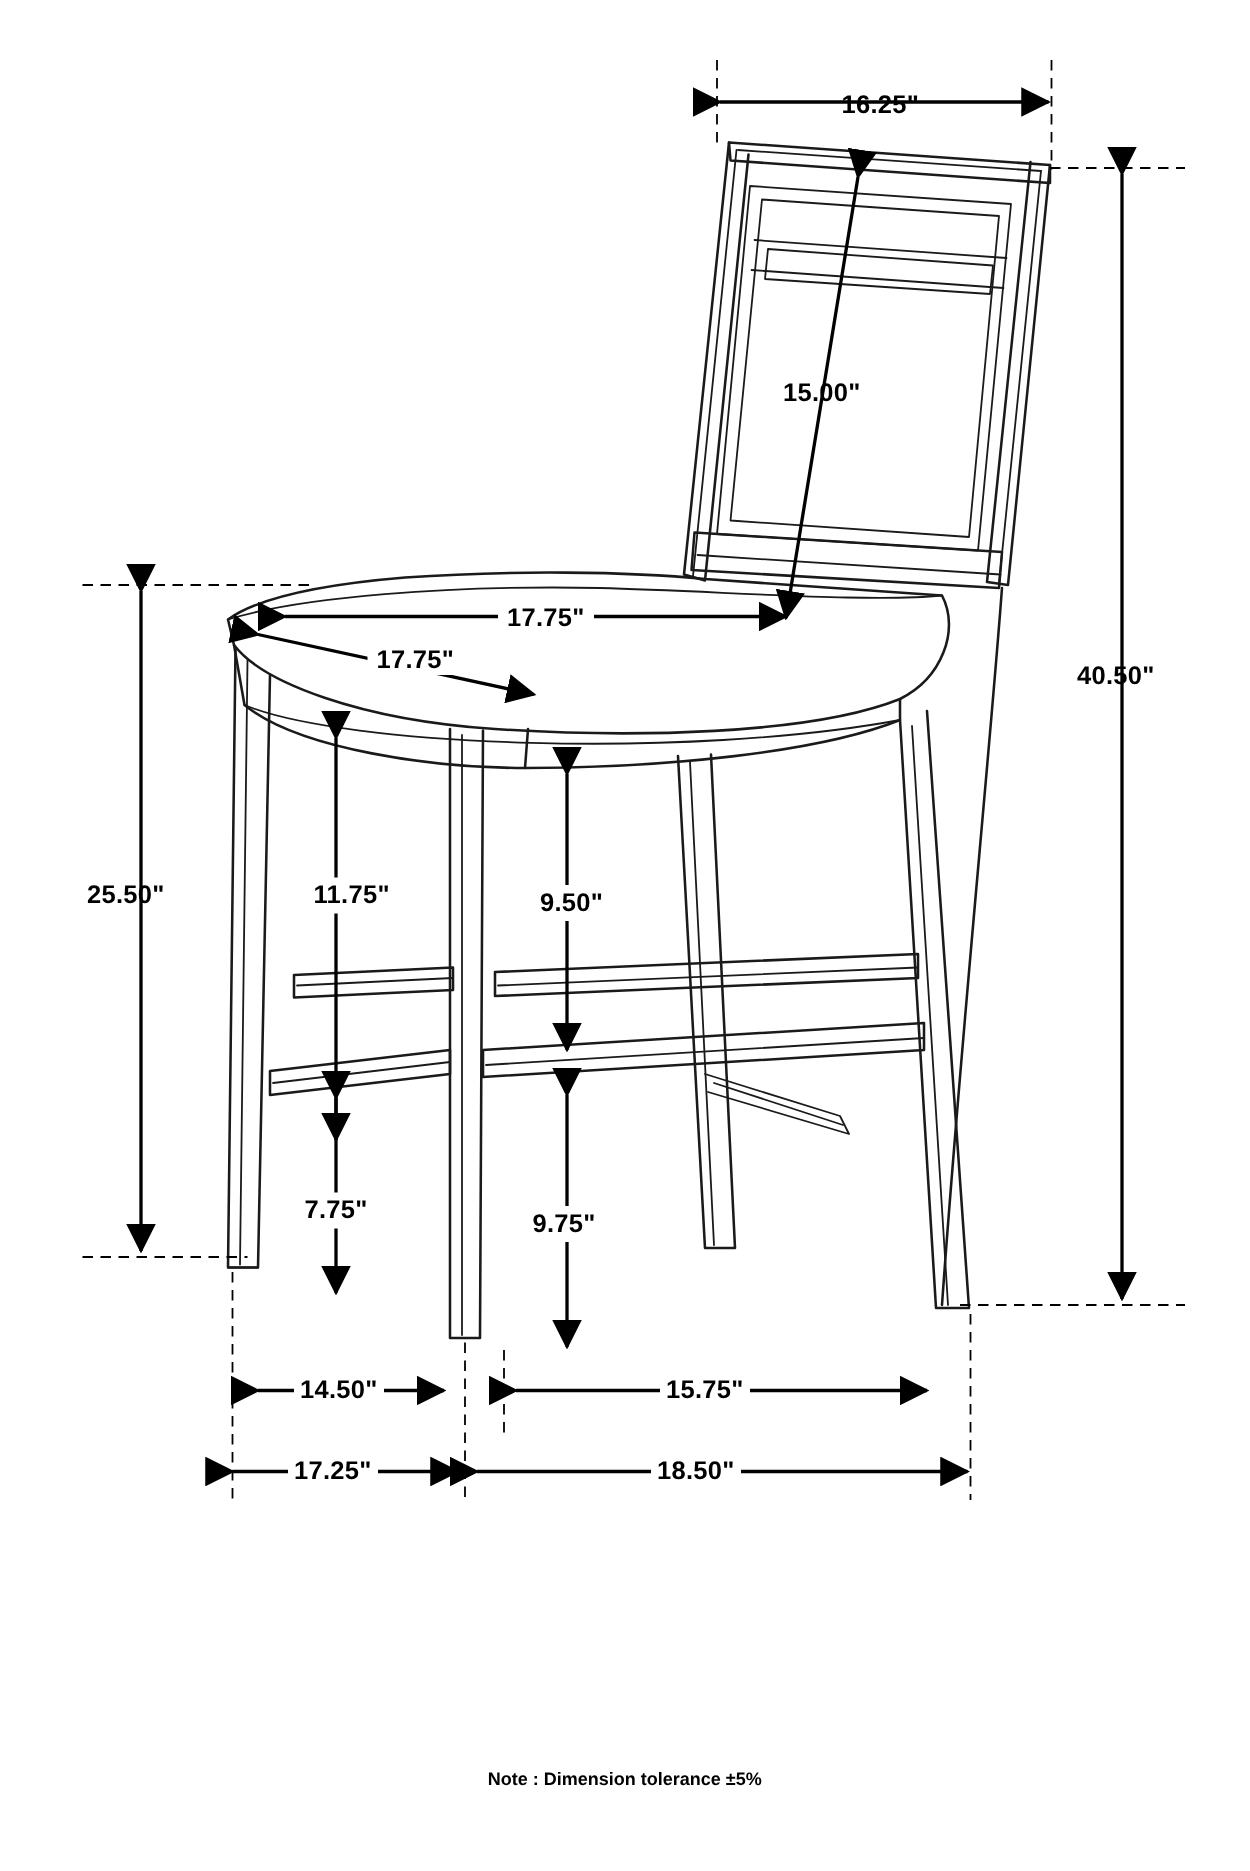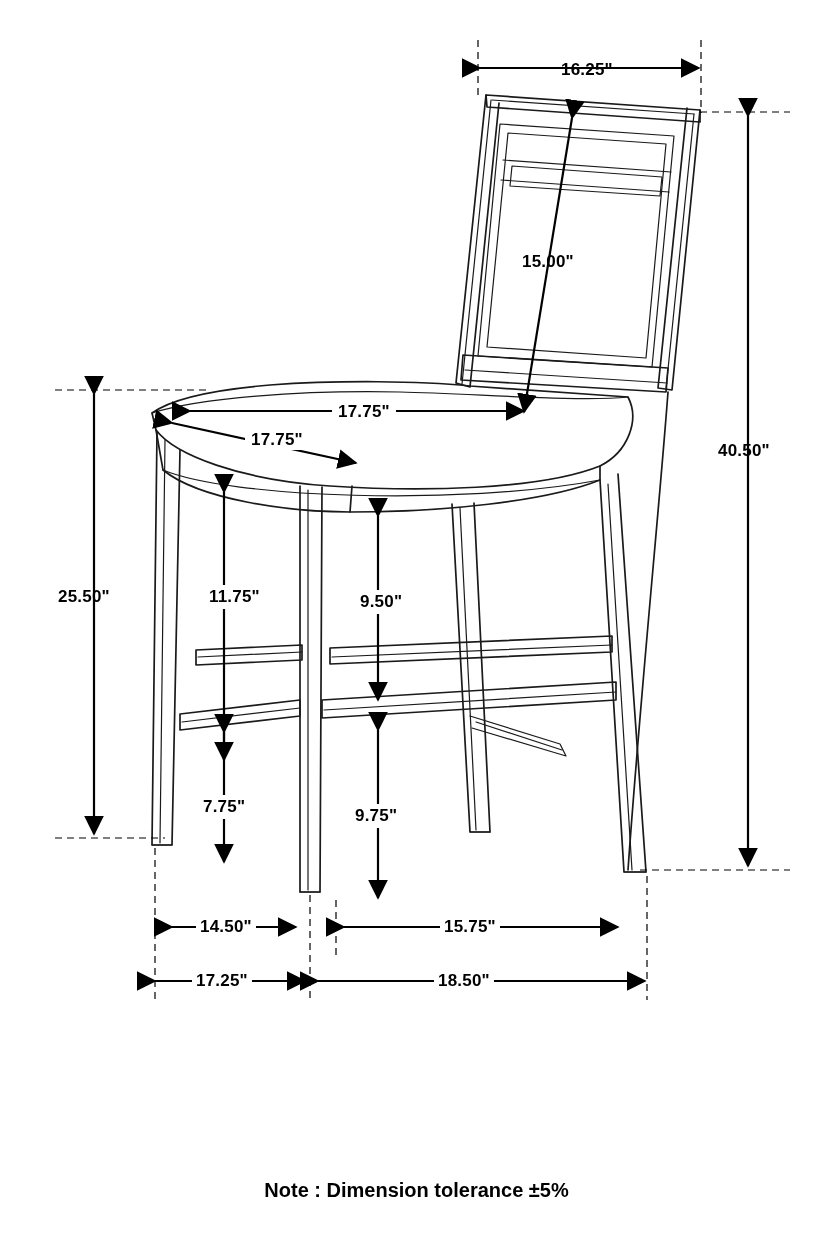--- a/index.html
+++ b/index.html
@@ -34,21 +34,21 @@
     color: #000000;
     white-space: nowrap;
     letter-spacing: 0.2px;
   }
   .note {
     position: absolute;
     left: 0;
     width: 833px;
     text-align: center;
     font-family: "Liberation Sans", sans-serif;
-    font-size: 20px;
+    font-size: 12px;
     font-weight: bold;
     color: #000000;
   }
   .chair-line {
     fill: none;
     stroke: #1a1a1a;
     stroke-width: 1.7;
     stroke-linejoin: round;
     stroke-linecap: round;
   }

